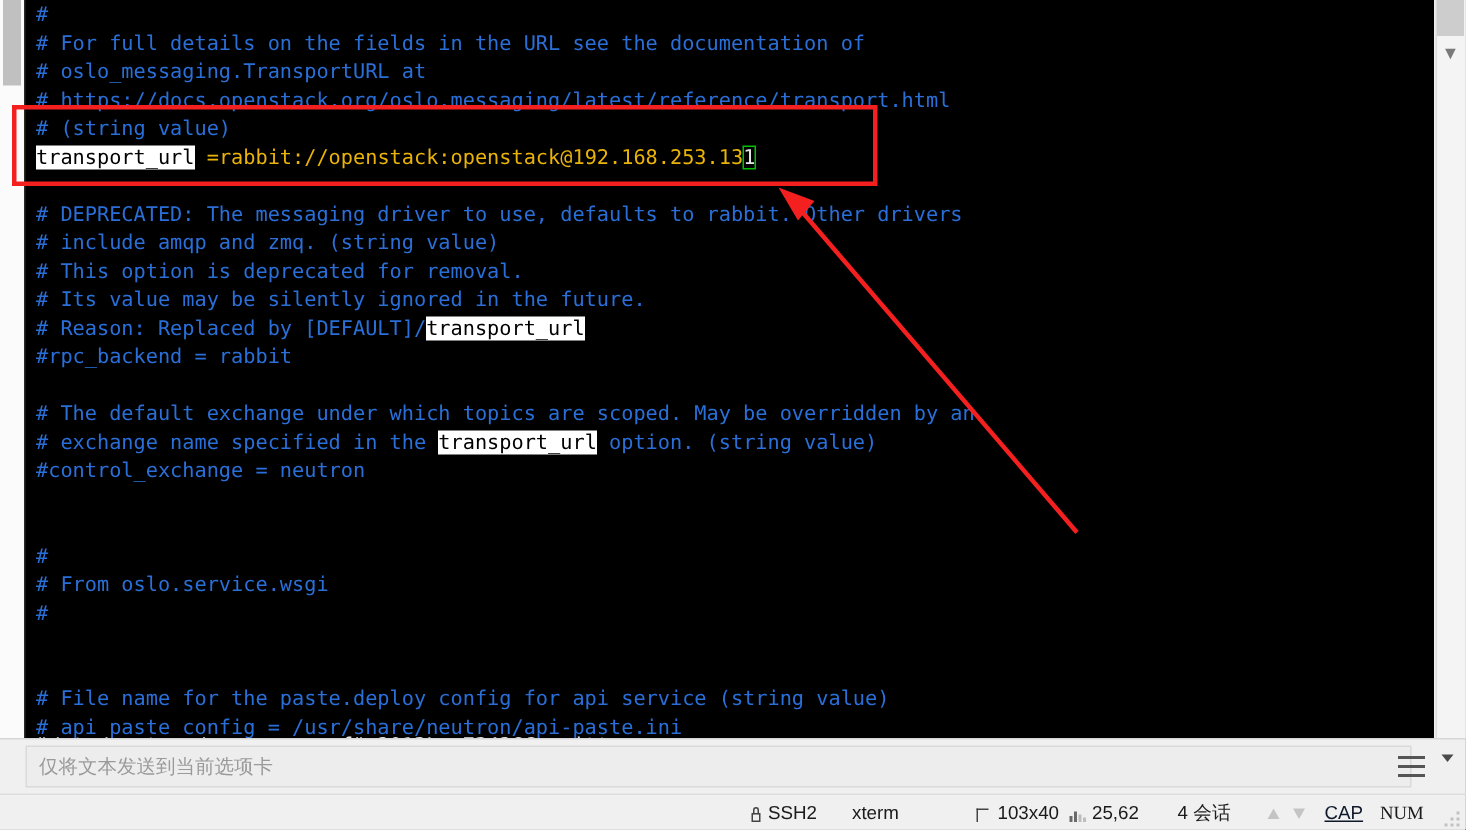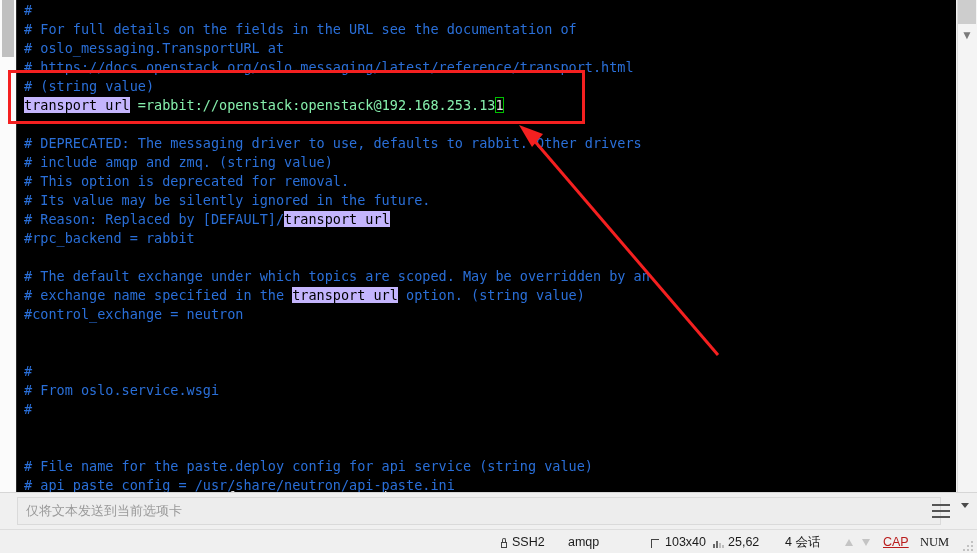--- a/index.html
+++ b/index.html
@@ -55,24 +55,24 @@
     font-family: "DejaVu Sans Mono", "Liberation Mono", monospace;
     font-size: 13.5px;
     line-height: 19px;
     color: #2a6fd8;
     white-space: pre;
     padding: 1px 0 0 8px;
     box-sizing: border-box;
   }
   .term .line { height: 19px; }
   .hl {
-    background: #c4b5fd;
+    background: #ffffff;
     color: #000000;
   }
-  .plain { color: #86efac; }
+  .plain { color: #eab308; }
   .cursor {
     background: #000;
     color: #e6e6e6;
     outline: 1px solid #00c000;
     outline-offset: -1px;
   }
 
   
   .vim-status {
     position: absolute;
@@ -175,21 +175,21 @@
     left: 25px; top: 0; height: 24px;
     line-height: 24px;
     margin-top: 40px;
   }
   .sb-item {
     position: absolute;
     top: 0; height: 24px;
     line-height: 24px;
     white-space: nowrap;
   }
-  .sb-item.dim { color: #b91c1c; text-decoration: underline; }
+  .sb-item.dim { color: #0f172a; text-decoration: underline; }
   .icn {
     display: inline-block;
     vertical-align: -2px;
     margin-right: 4px;
   }
   .icn-lock {
     position: relative;
     width: 8px; height: 10px;
   }
   .icn-lock::before {
@@ -308,21 +308,21 @@
     </div>
   </div>
 
   <div class="statusbar">
     <span class="sb-left">已连接 192.168.253.132:22。</span>
 
     <span class="sb-item" style="left:500px;text-align:center;">
       <span class="icn icn-lock"></span><span>SSH2</span>
     </span>
 
-    <span class="sb-item" style="left:568px;">amqp</span>
+    <span class="sb-item" style="left:568px;">xterm</span>
 
     <span class="sb-item" style="left:651px;">
       <span class="icn icn-size"></span><span>103x40</span>
     </span>
 
     <span class="sb-item" style="left:713px;">
       <span class="icn icn-sig"><span></span><span></span><span></span><span></span></span><span>25,62</span>
     </span>
 
     <span class="sb-item" style="left:785px;">4 会话</span>

